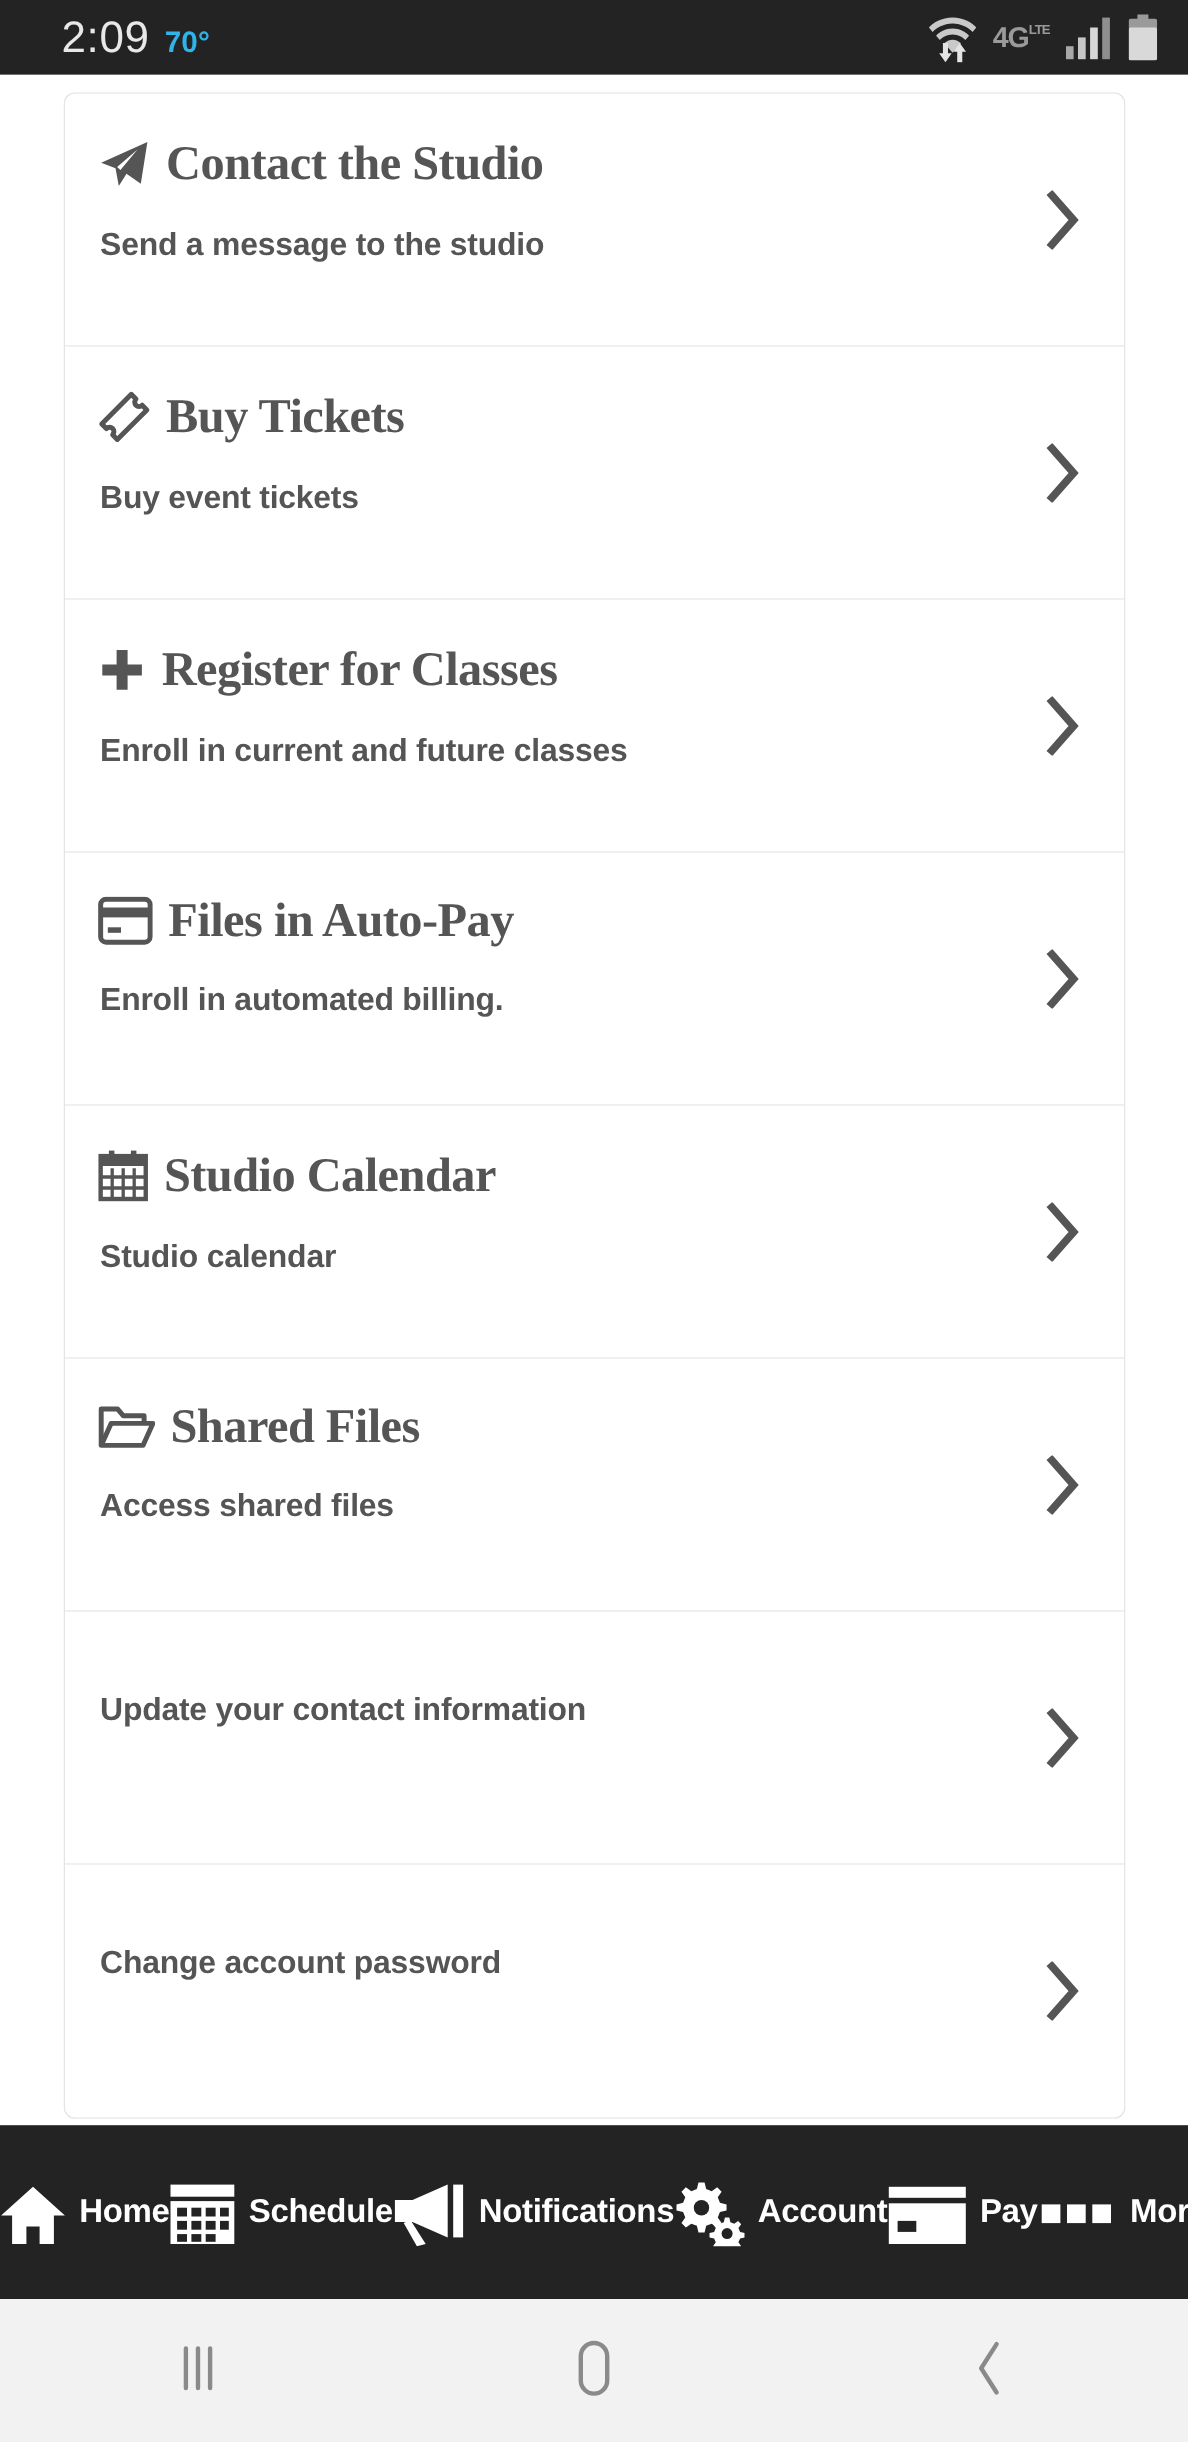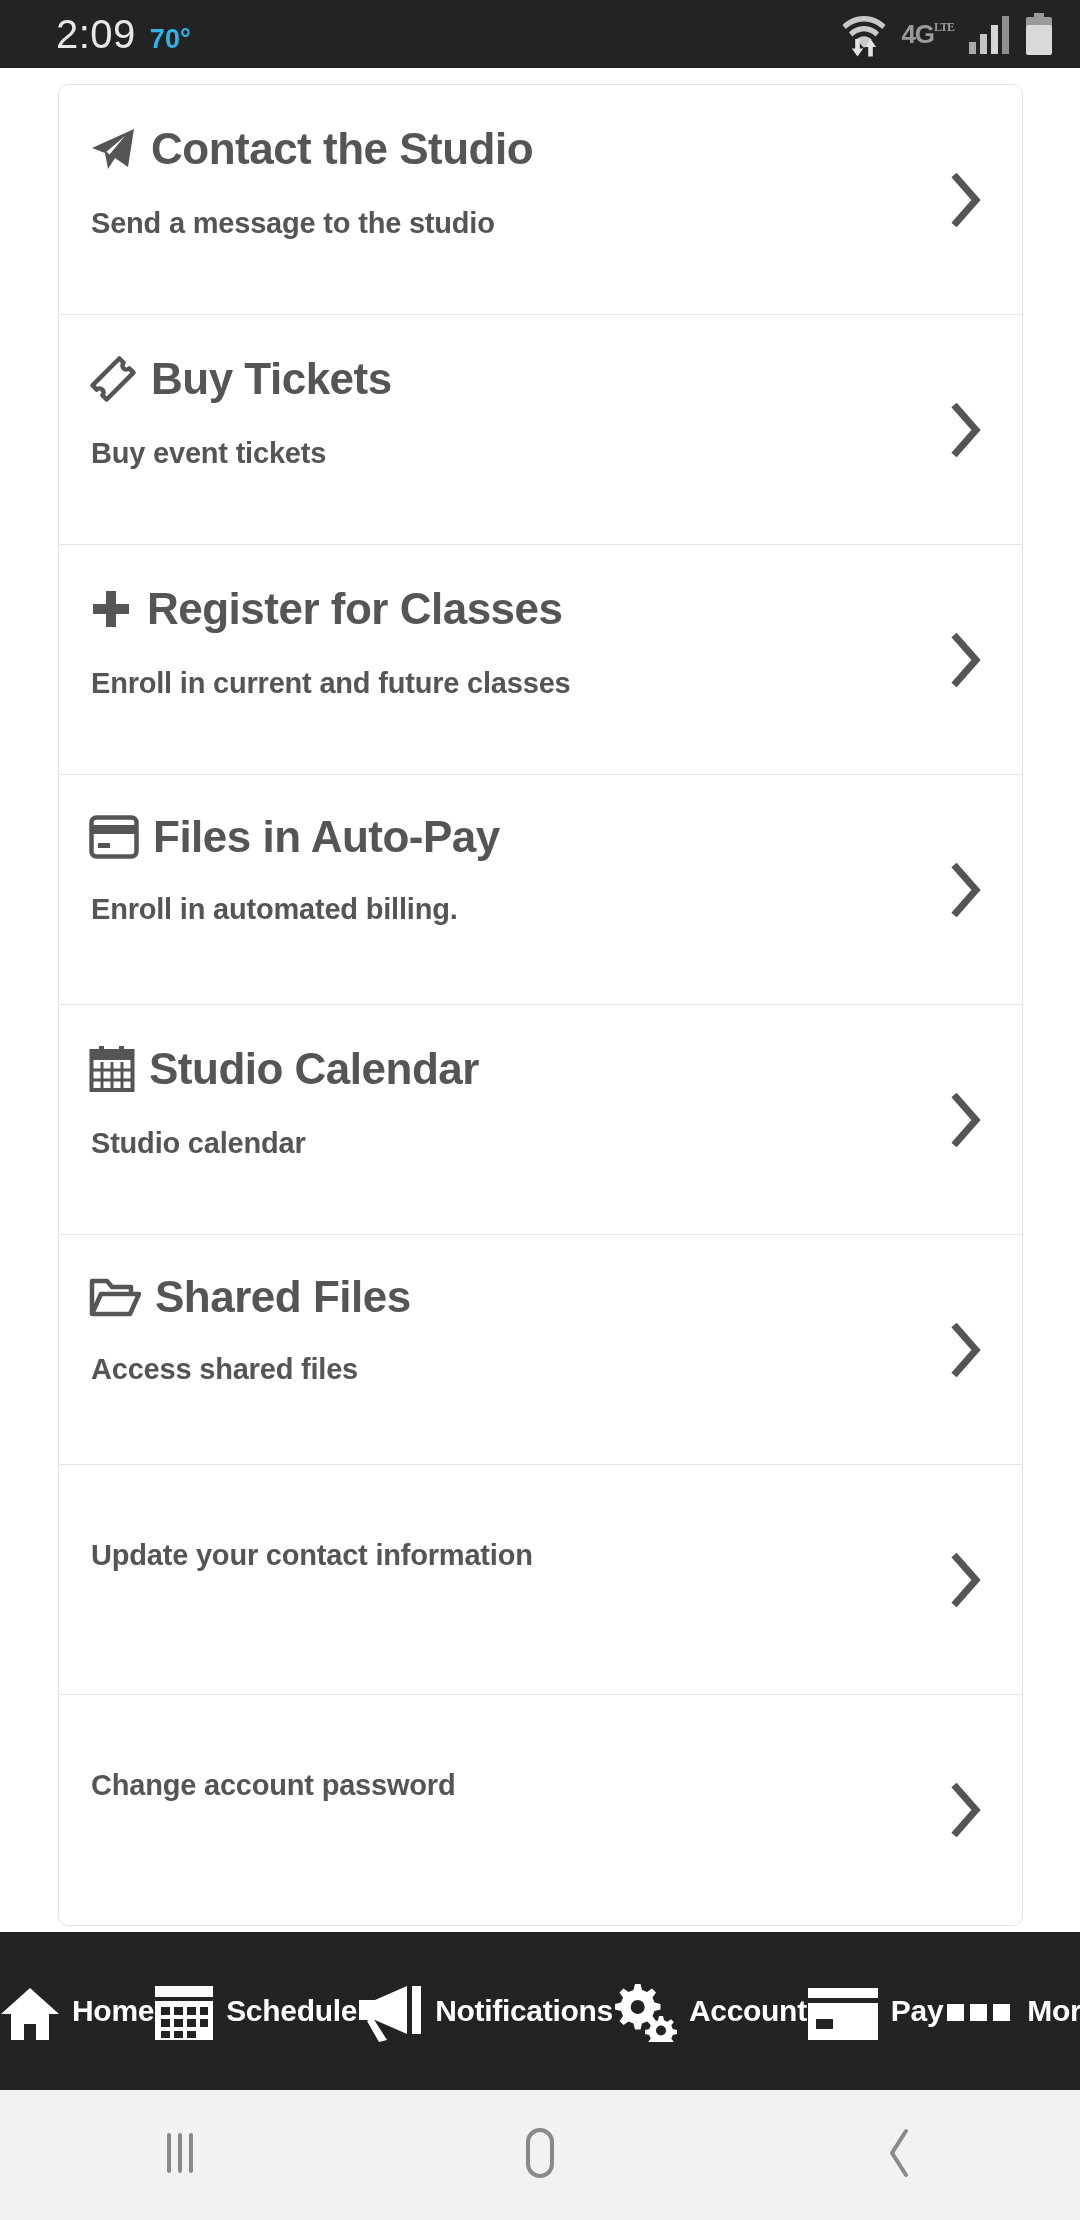--- a/index.html
+++ b/index.html
@@ -17,21 +17,21 @@
     background:#232323; display:flex; align-items:center;
     padding:0 28px 0 56px;
   }
   .sb-left { display:flex; align-items:baseline; gap:14px; }
   .sb-time { color:#e8e8e8; font-size:40px; font-weight:400; letter-spacing:0.5px; }
   .sb-temp { color:#2fb3e8; font-size:27px; font-weight:700; }
   .sb-right { margin-left:auto; display:flex; align-items:center; gap:15px; }
   .sb-ico { display:flex; align-items:center; justify-content:center; }
   .sb-4g { color:#9a9a9a; font-size:26px; font-weight:700; font-family:"Liberation Sans", sans-serif;
            letter-spacing:-1px; display:flex; align-items:flex-start; }
-  .sb-4g sup { font-size:12px; line-height:1; position:relative; top:2px;font-family:Liberation Serif, serif; }
+  .sb-4g sup { font-size:12px; line-height:1; position:relative; top:2px; }
 
   
   .content {
     position:absolute; top:68px; left:0; width:1080px; height:1864px;
     background:#ffffff; overflow:hidden;
   }
   .card {
     position:absolute; top:16px; left:58px; width:965px;
     background:#ffffff;
     border:1px solid #e2e2e2;
@@ -42,21 +42,21 @@
     border-bottom:1px solid #e4e4e4;
     padding:40px 0 34px 0;
     min-height:230px;
   }
   .row:last-child { border-bottom:none; }
 
   .row-title {
     display:flex; align-items:center; gap:14px;
     padding:0 110px 0 30px;
     color:#555555; font-size:44px; font-weight:700;
-    letter-spacing:-0.5px; line-height:1;
+    letter-spacing:-0.5px; line-height:1;font-family:Liberation Serif, serif;
   }
   .row-title .label { white-space:nowrap; }
   .row-sub {
     margin-top:34px; padding:0 110px 0 32px;
     color:#555555; font-size:29px; font-weight:700;
     letter-spacing:-0.2px;
   }
   .row-icon { flex:0 0 auto; display:flex; align-items:center; justify-content:center; }
   .chev {
     position:absolute; right:40px; top:50%; transform:translateY(-50%);

